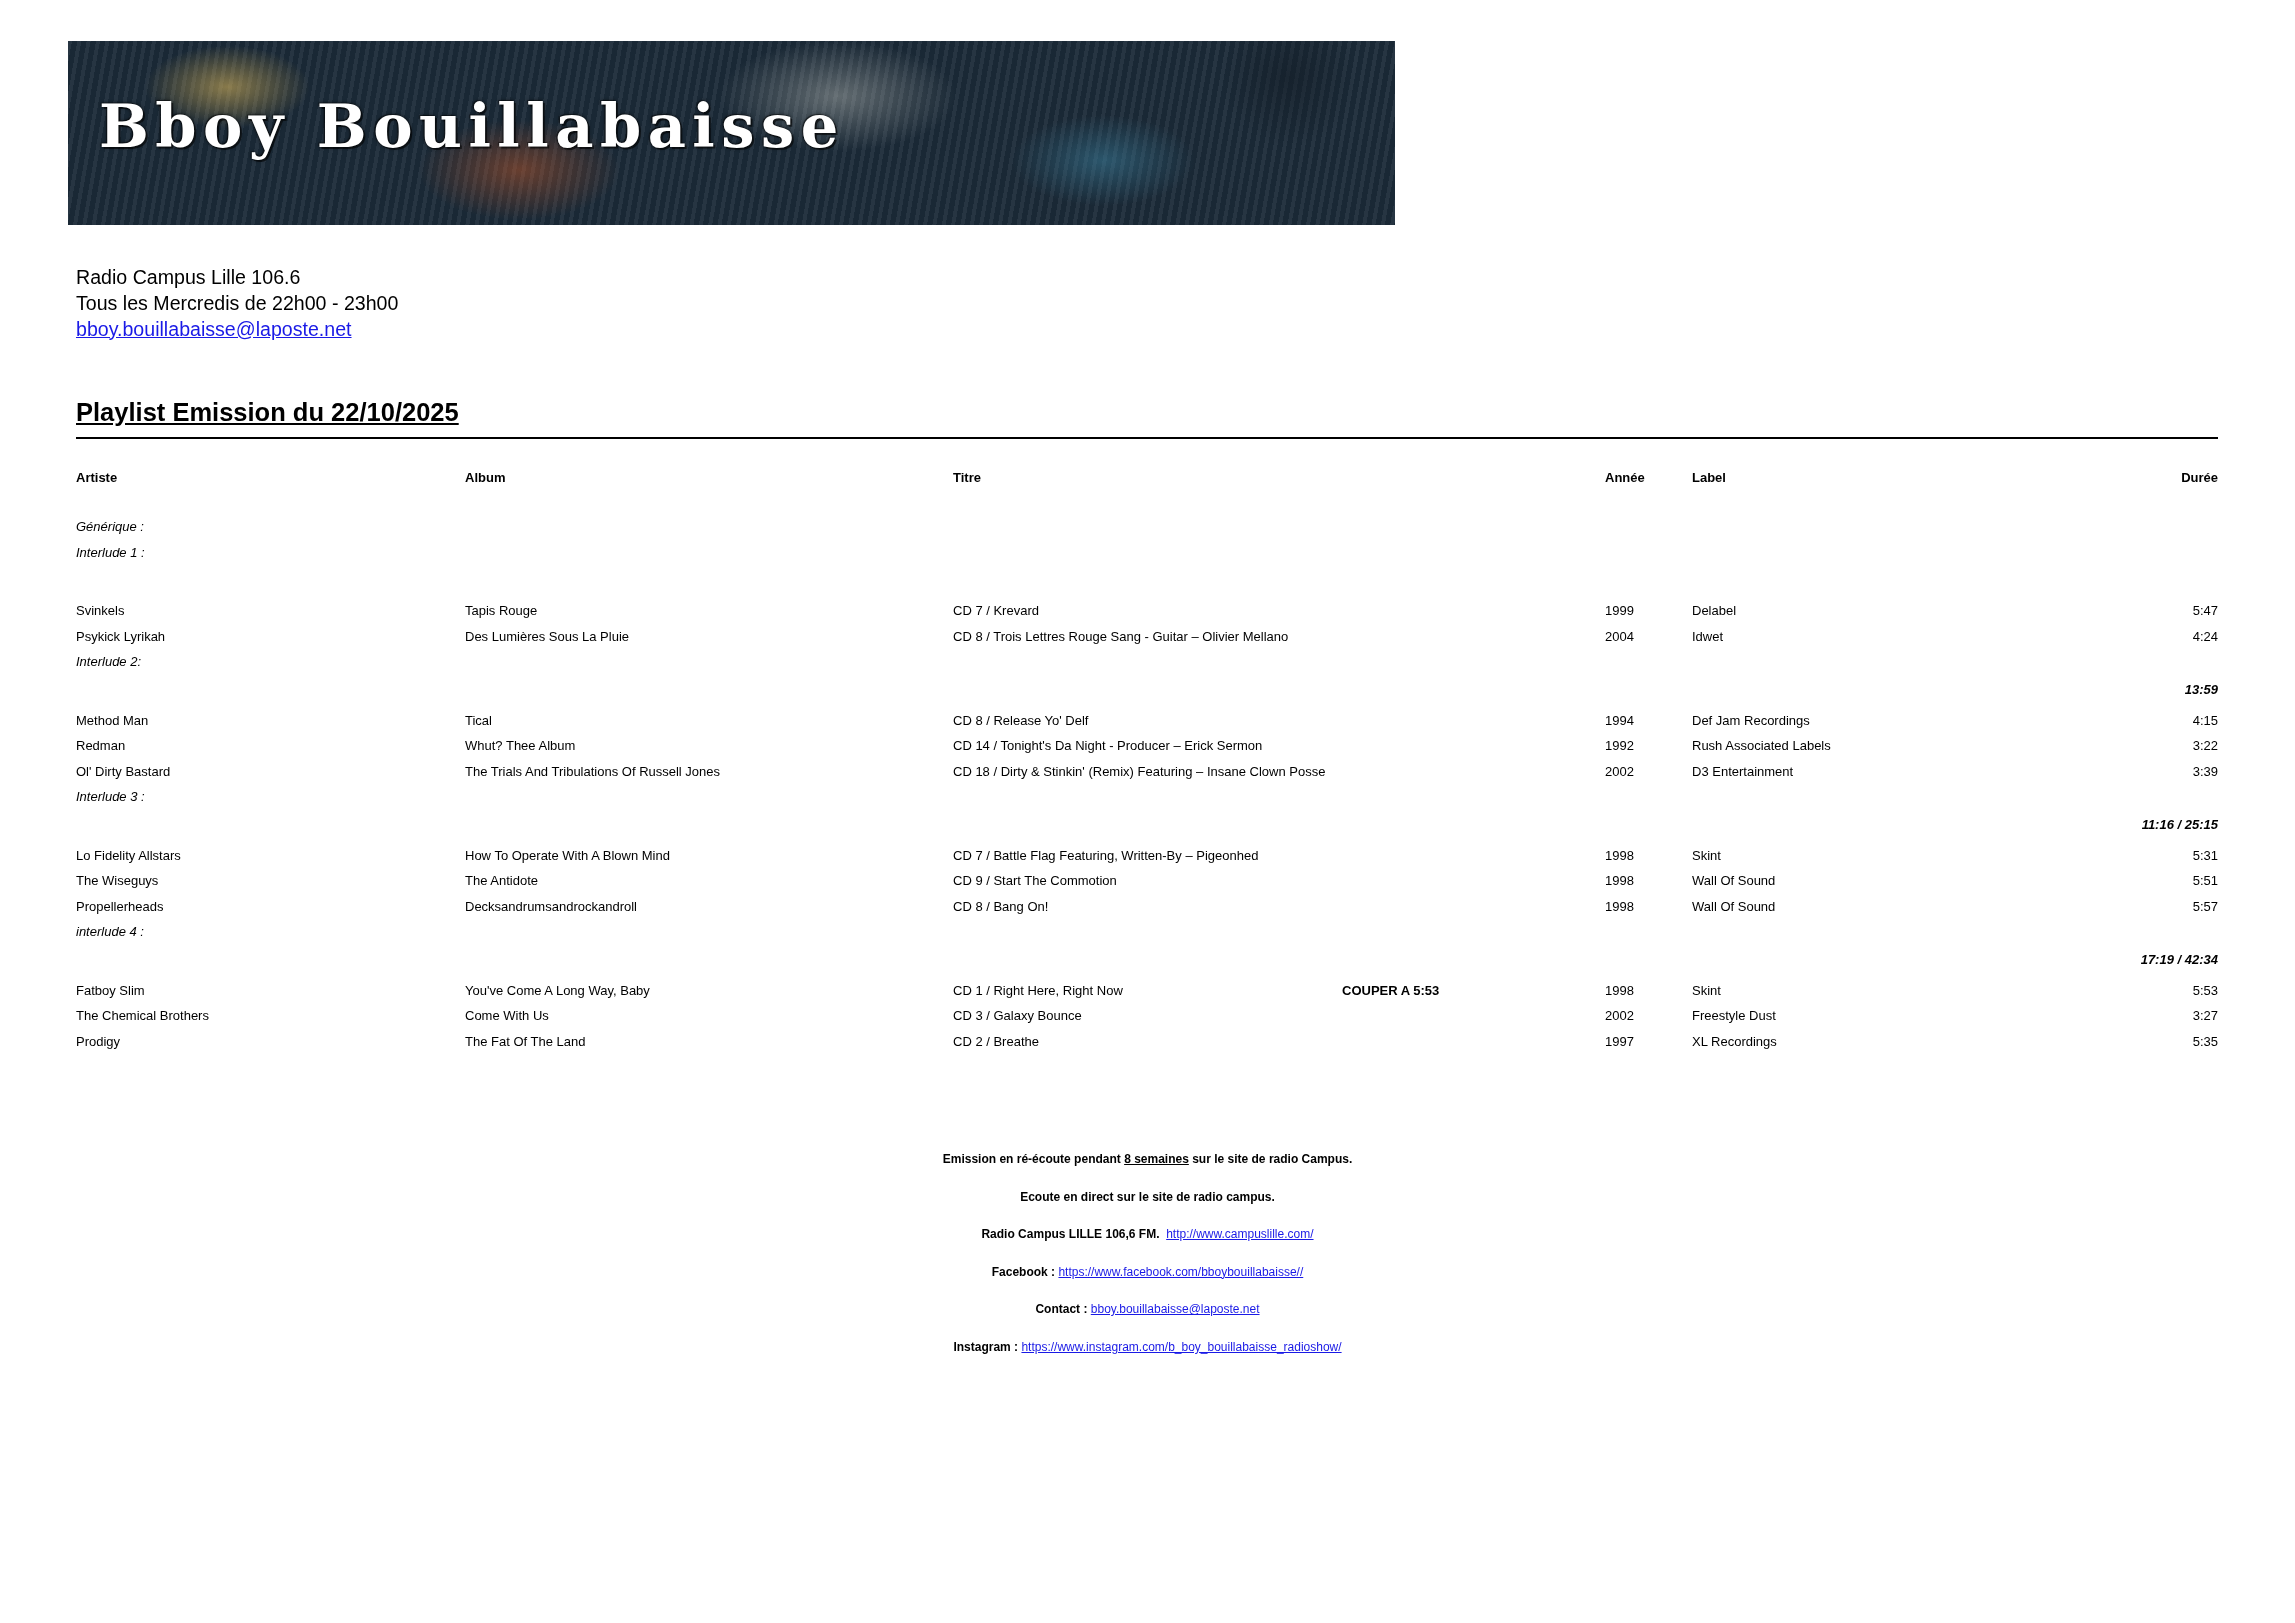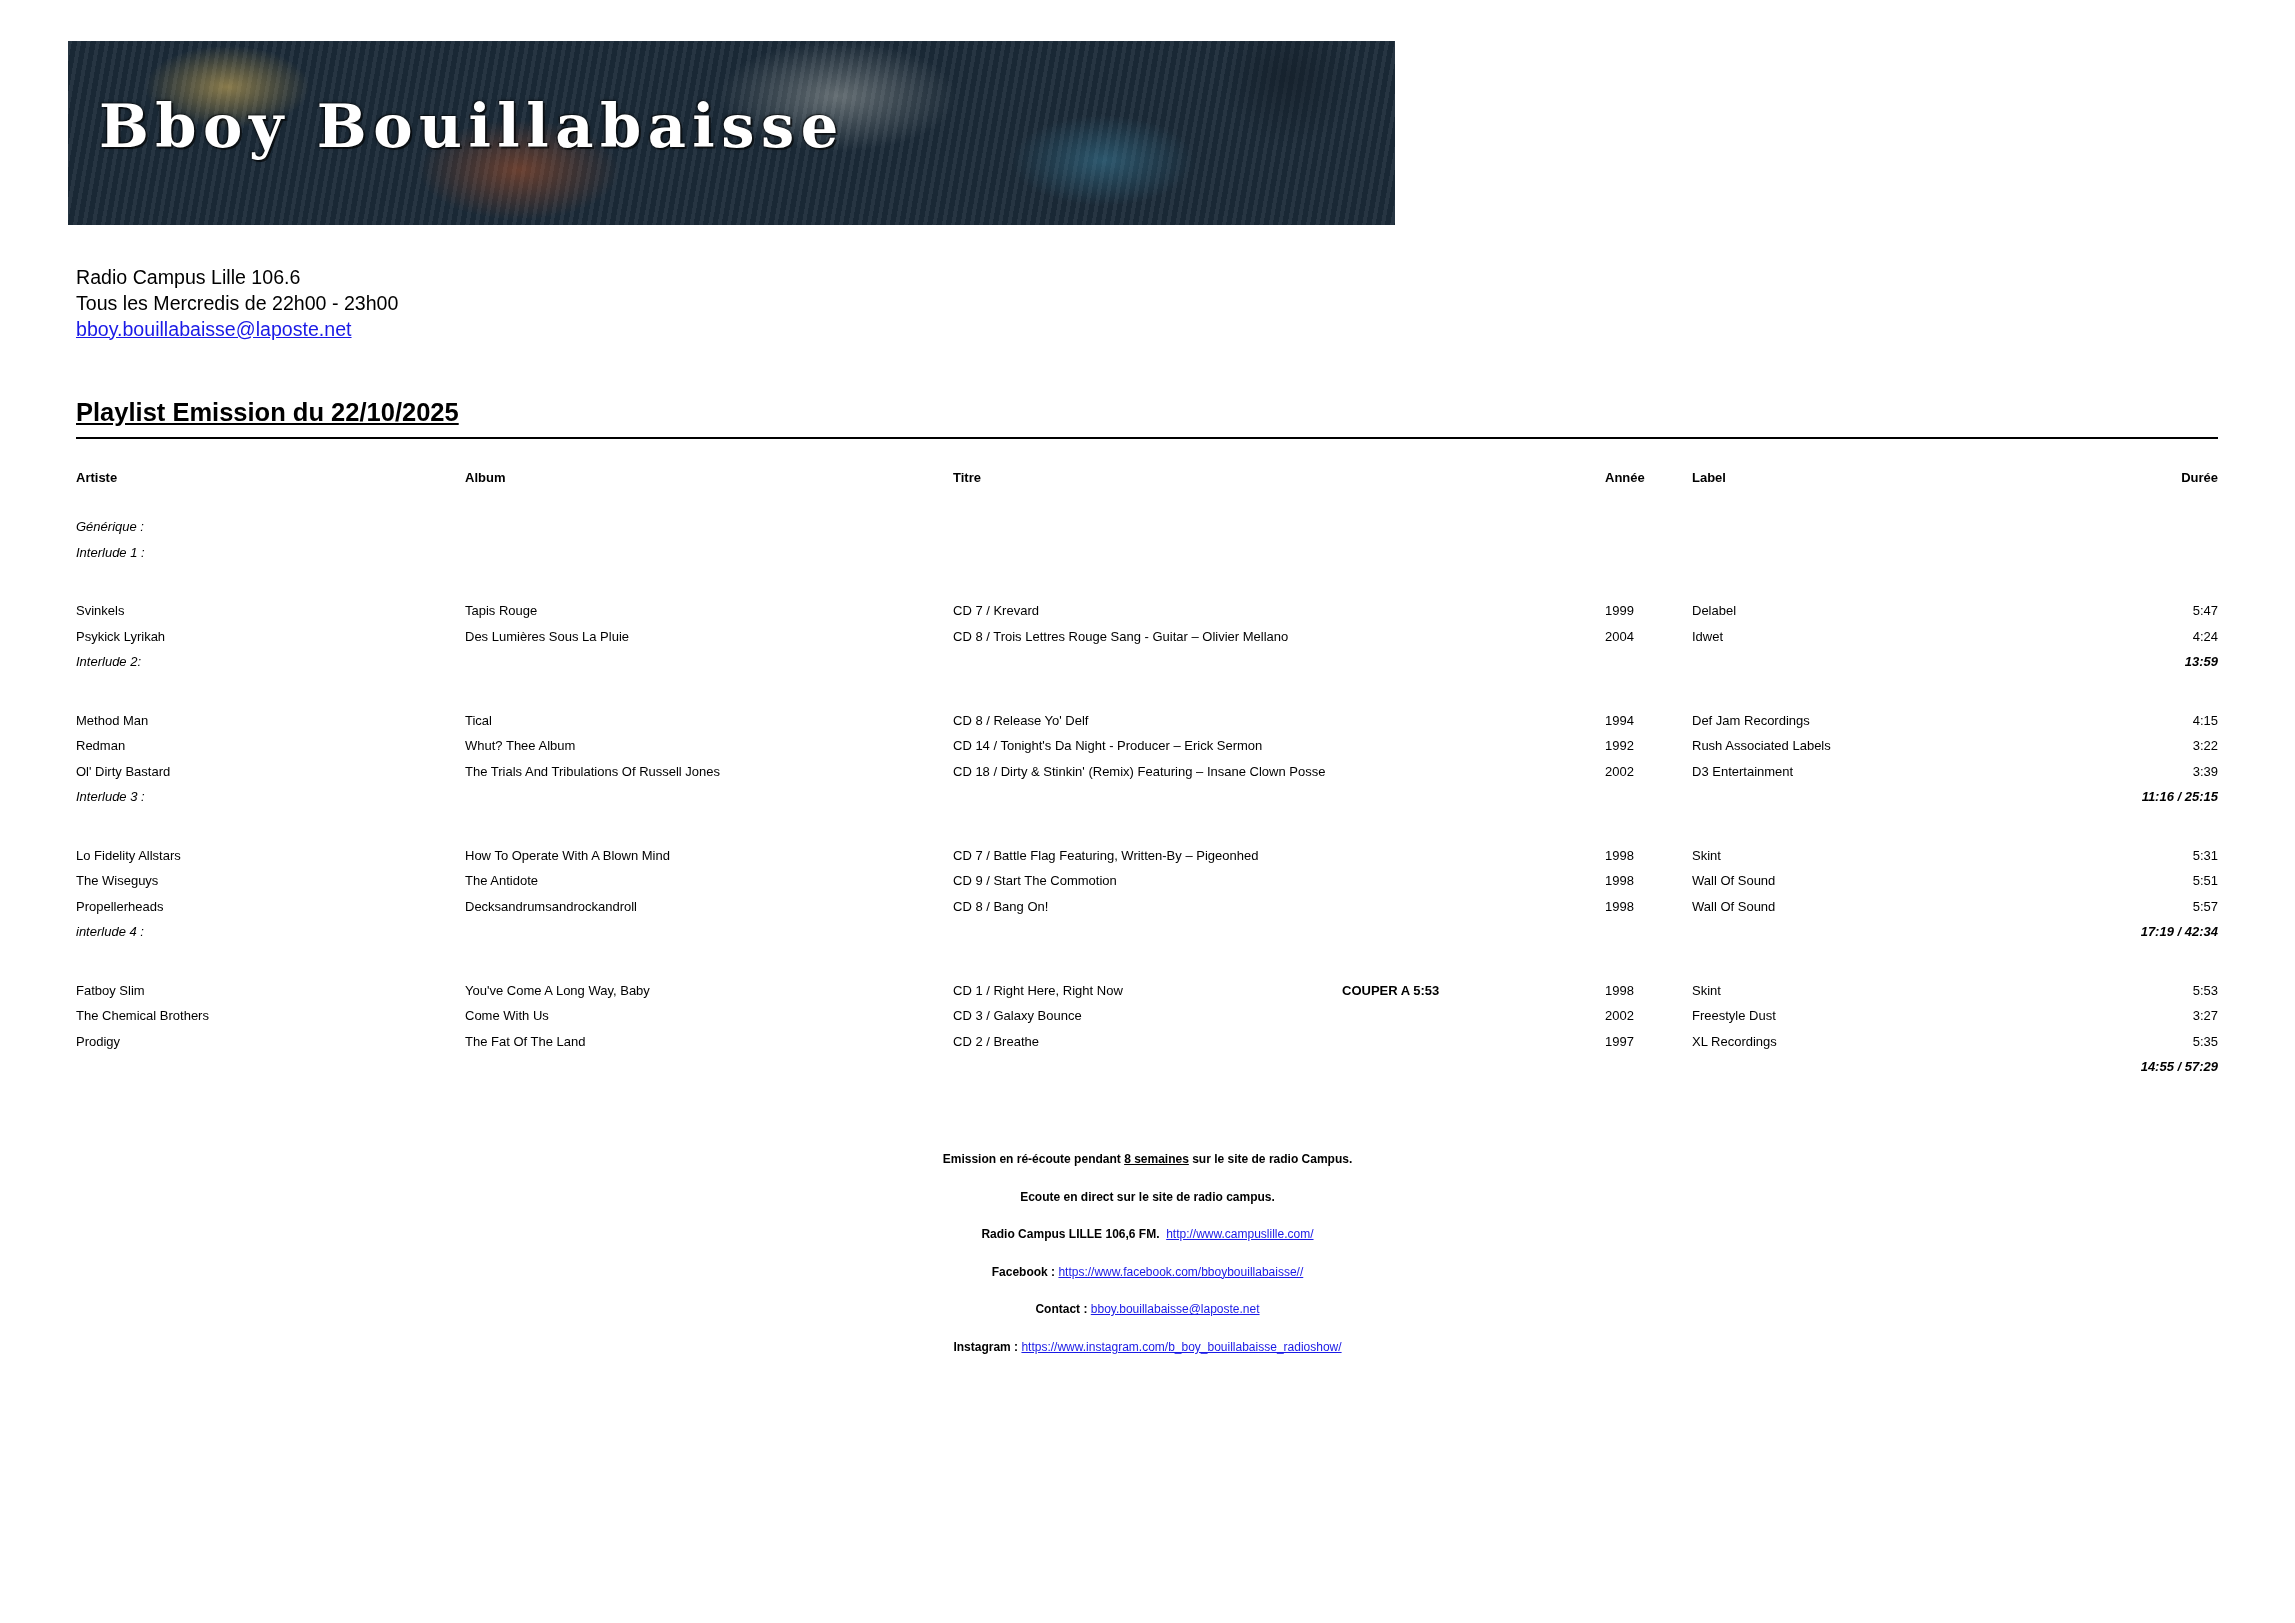--- a/index.html
+++ b/index.html
@@ -120,21 +120,21 @@
     white-space: nowrap;
   }
   .row.head { font-weight: bold; height: 31px; }
   .c-artiste { position: absolute; left: 0px; }
   .c-album   { position: absolute; left: 389px; }
   .c-titre   { position: absolute; left: 877px; }
   .c-note    { position: absolute; left: 1266px; font-weight: bold; }
   .c-annee   { position: absolute; left: 1529px; }
   .c-label   { position: absolute; left: 1616px; }
   .c-duree   { position: absolute; left: 2010px; width: 132px; text-align: right; }
-  .c-cumul   { position: absolute; left: 1917px; width: 225px; text-align: right; font-style: italic; font-weight: bold; }
+  .c-cumul   { position: absolute; left: 1917px; width: 225px; text-align: right; font-style: italic; font-weight: bold; margin-top: 28px; }
   .head .c-duree { left: 2010px; width: 132px; text-align: right; }
   .interlude { font-style: italic; }
   .spacer-sm { height: 18.3px; }
   .spacer-md { height: 33px; }
 
   
   .footer {
     position: absolute;
     left: 0;
     top: 1152px;
@@ -289,23 +289,20 @@
       <span class="c-label">Freestyle Dust</span>
       <span class="c-duree">3:27</span>
     </div>
     <div class="row">
       <span class="c-artiste">Prodigy</span>
       <span class="c-album">The Fat Of The Land</span>
       <span class="c-titre">CD 2 / Breathe</span>
       <span class="c-annee">1997</span>
       <span class="c-label">XL Recordings</span>
       <span class="c-duree">5:35</span>
-    </div>
-    <div class="row interlude">
-      <span class="c-cumul">14:55 / 57:29</span>
     </div>
 
   </div>
 
   <div class="footer">
     <div><span>Emission en ré-écoute pendant </span><span class="u">8 semaines</span><span> sur le site de radio Campus.</span></div>
     <div>Ecoute en direct sur le site de radio campus.</div>
     <div><span>Radio Campus LILLE 106,6 FM.</span>&nbsp; <a href="#">http://www.campuslille.com/</a></div>
     <div><span>Facebook :</span> <a href="#">https://www.facebook.com/bboybouillabaisse//</a></div>
     <div><span>Contact :</span> <a href="#">bboy.bouillabaisse@laposte.net</a></div>

